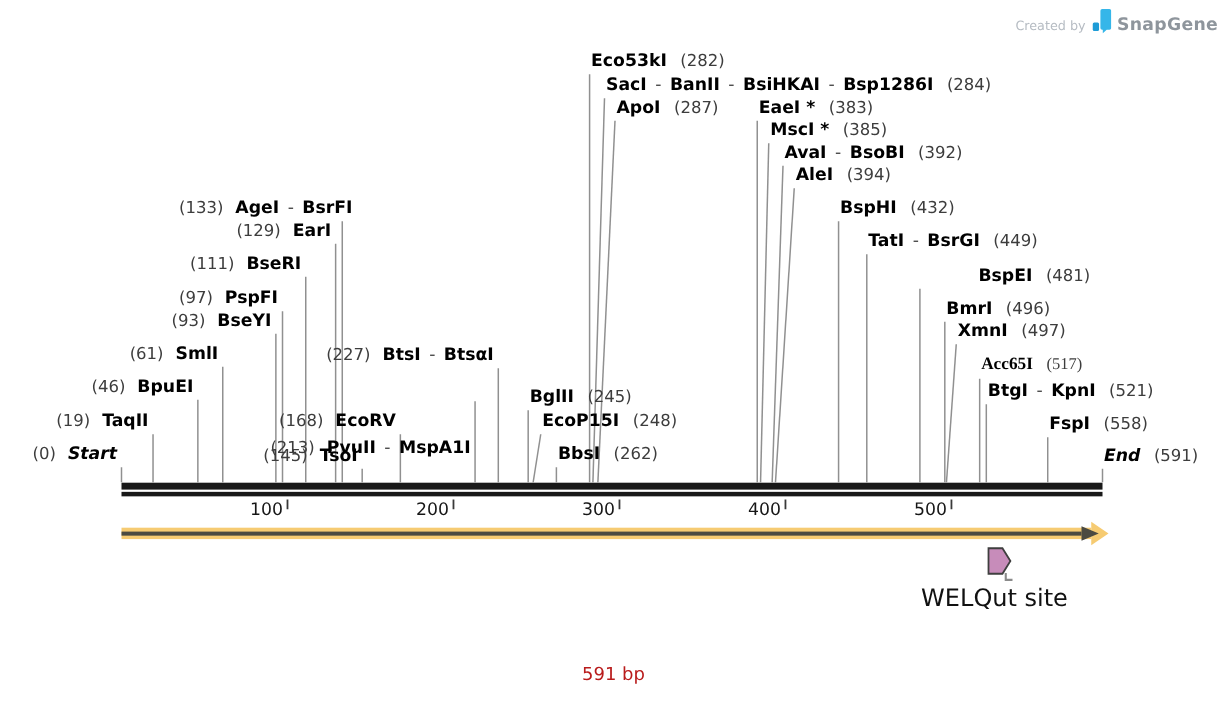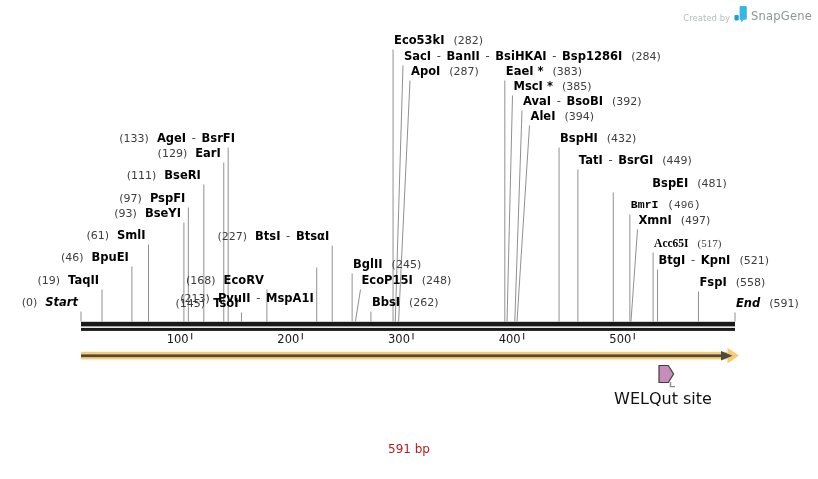--- a/index.html
+++ b/index.html
@@ -25,21 +25,21 @@
     font-size:16px;color:#111;
   }
   .title-block{position:absolute;left:0;top:439px;width:818px;text-align:center;}
   .map-title{font-size:16.5px;font-weight:bold;color:#000;letter-spacing:.2px;}
   .map-subtitle{font-size:12px;color:#b91c1c;margin-top:3px;}
   .watermark{
     position:absolute;top:5px;right:6px;height:18px;
     display:flex;align-items:flex-end;gap:4px;
   }
   .created-by{font-size:8.5px;color:#b6bcc3;}
-  .brand{font-size:11.5px;color:#8e959c;font-weight:400;letter-spacing:.2px;}
+  .brand{font-size:11.5px;color:#8e959c;font-weight:700;letter-spacing:.2px;}
 </style>
 </head>
 <body>
 
 <div class="canvas">
 
   <div class="watermark">
     <span class="created-by">Created by</span>
     <svg width="13" height="17" viewBox="0 0 13 17">
       <rect x="0.5" y="9" width="4.2" height="5.6" rx="1" fill="#1E9CD7"></rect>
@@ -116,21 +116,21 @@
       <div class="site-label" style="top: 33px; left: 394.061px;"><span class="name">Eco53kI</span><span class="pos after">(282)</span></div>
       <div class="site-label" style="top: 49px; left: 404px;"><span class="name">SacI<span class="dash"> - </span>BanII<span class="dash"> - </span>BsiHKAI<span class="dash"> - </span>Bsp1286I</span><span class="pos after">(284)</span></div>
       <div class="site-label" style="top: 64px; left: 411px;"><span class="name">ApoI</span><span class="pos after">(287)</span></div>
       <div class="site-label" style="top: 64px; left: 505.827px;"><span class="name">EaeI *</span><span class="pos after">(383)</span></div>
       <div class="site-label" style="top: 79px; left: 513.5px;"><span class="name">MscI *</span><span class="pos after">(385)</span></div>
       <div class="site-label" style="top: 94px; left: 523px;"><span class="name">AvaI<span class="dash"> - </span>BsoBI</span><span class="pos after">(392)</span></div>
       <div class="site-label" style="top: 109px; left: 530.5px;"><span class="name">AleI</span><span class="pos after">(394)</span></div>
       <div class="site-label" style="top: 131px; left: 560.051px;"><span class="name">BspHI</span><span class="pos after">(432)</span></div>
       <div class="site-label" style="top: 153px; left: 578.863px;"><span class="name">TatI<span class="dash"> - </span>BsrGI</span><span class="pos after">(449)</span></div>
       <div class="site-label" style="top: 176px; left: 614.274px; margin-left: 38px;"><span class="name">BspEI</span><span class="pos after">(481)</span></div>
-      <div class="site-label" style="top: 198px; left: 630.873px; font-family: Liberation Mono, monospace;"><span class="name">BmrI</span><span class="pos after">(496)</span></div>
+      <div class="site-label" style="top: 198px; left: 630.873px;"><span class="name">BmrI</span><span class="pos after">(496)</span></div>
       <div class="site-label" style="top: 213px; left: 638.5px;"><span class="name">XmnI</span><span class="pos after">(497)</span></div>
       <div class="site-label" style="top: 236px; left: 654.112px; font-family: Liberation Serif, serif;"><span class="name">Acc65I</span><span class="pos after">(517)</span></div>
       <div class="site-label" style="top: 253px; left: 658.538px;"><span class="name">BtgI<span class="dash"> - </span>KpnI</span><span class="pos after">(521)</span></div>
       <div class="site-label" style="top: 275px; left: 699.482px;"><span class="name">FspI</span><span class="pos after">(558)</span></div>
       <div class="site-label" style="top: 296px; left: 736px;"><span class="name italic">End</span><span class="pos after">(591)</span></div>
     </div>
 
   <div id="ruler-labels">
       <div class="tick-num" style="left: 148.66px; top: 332.5px;">100</div>
       <div class="tick-num" style="left: 259.32px; top: 332.5px;">200</div>

